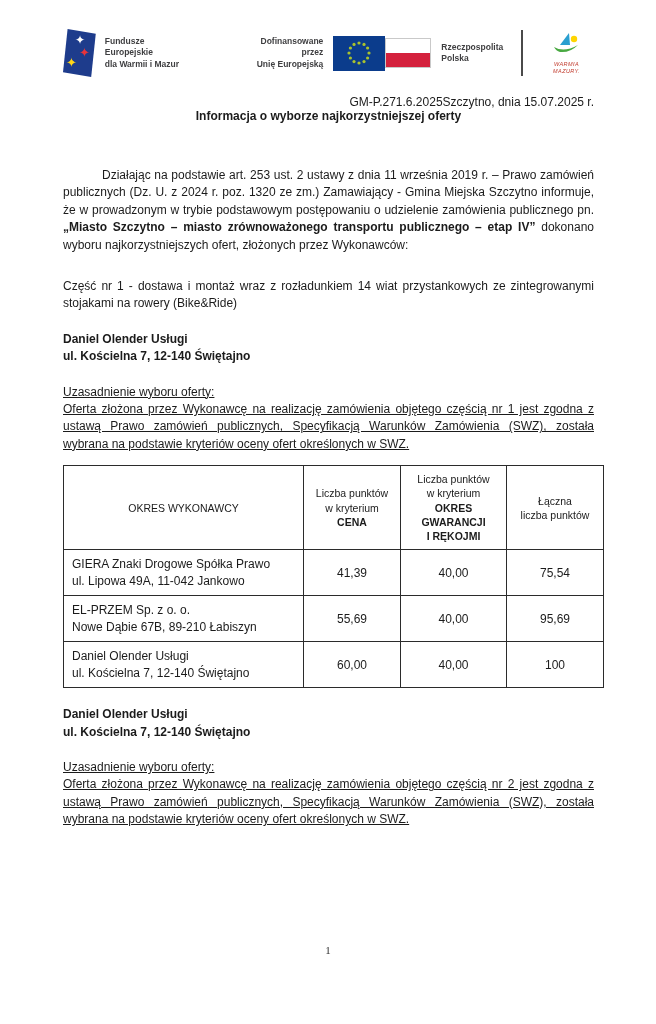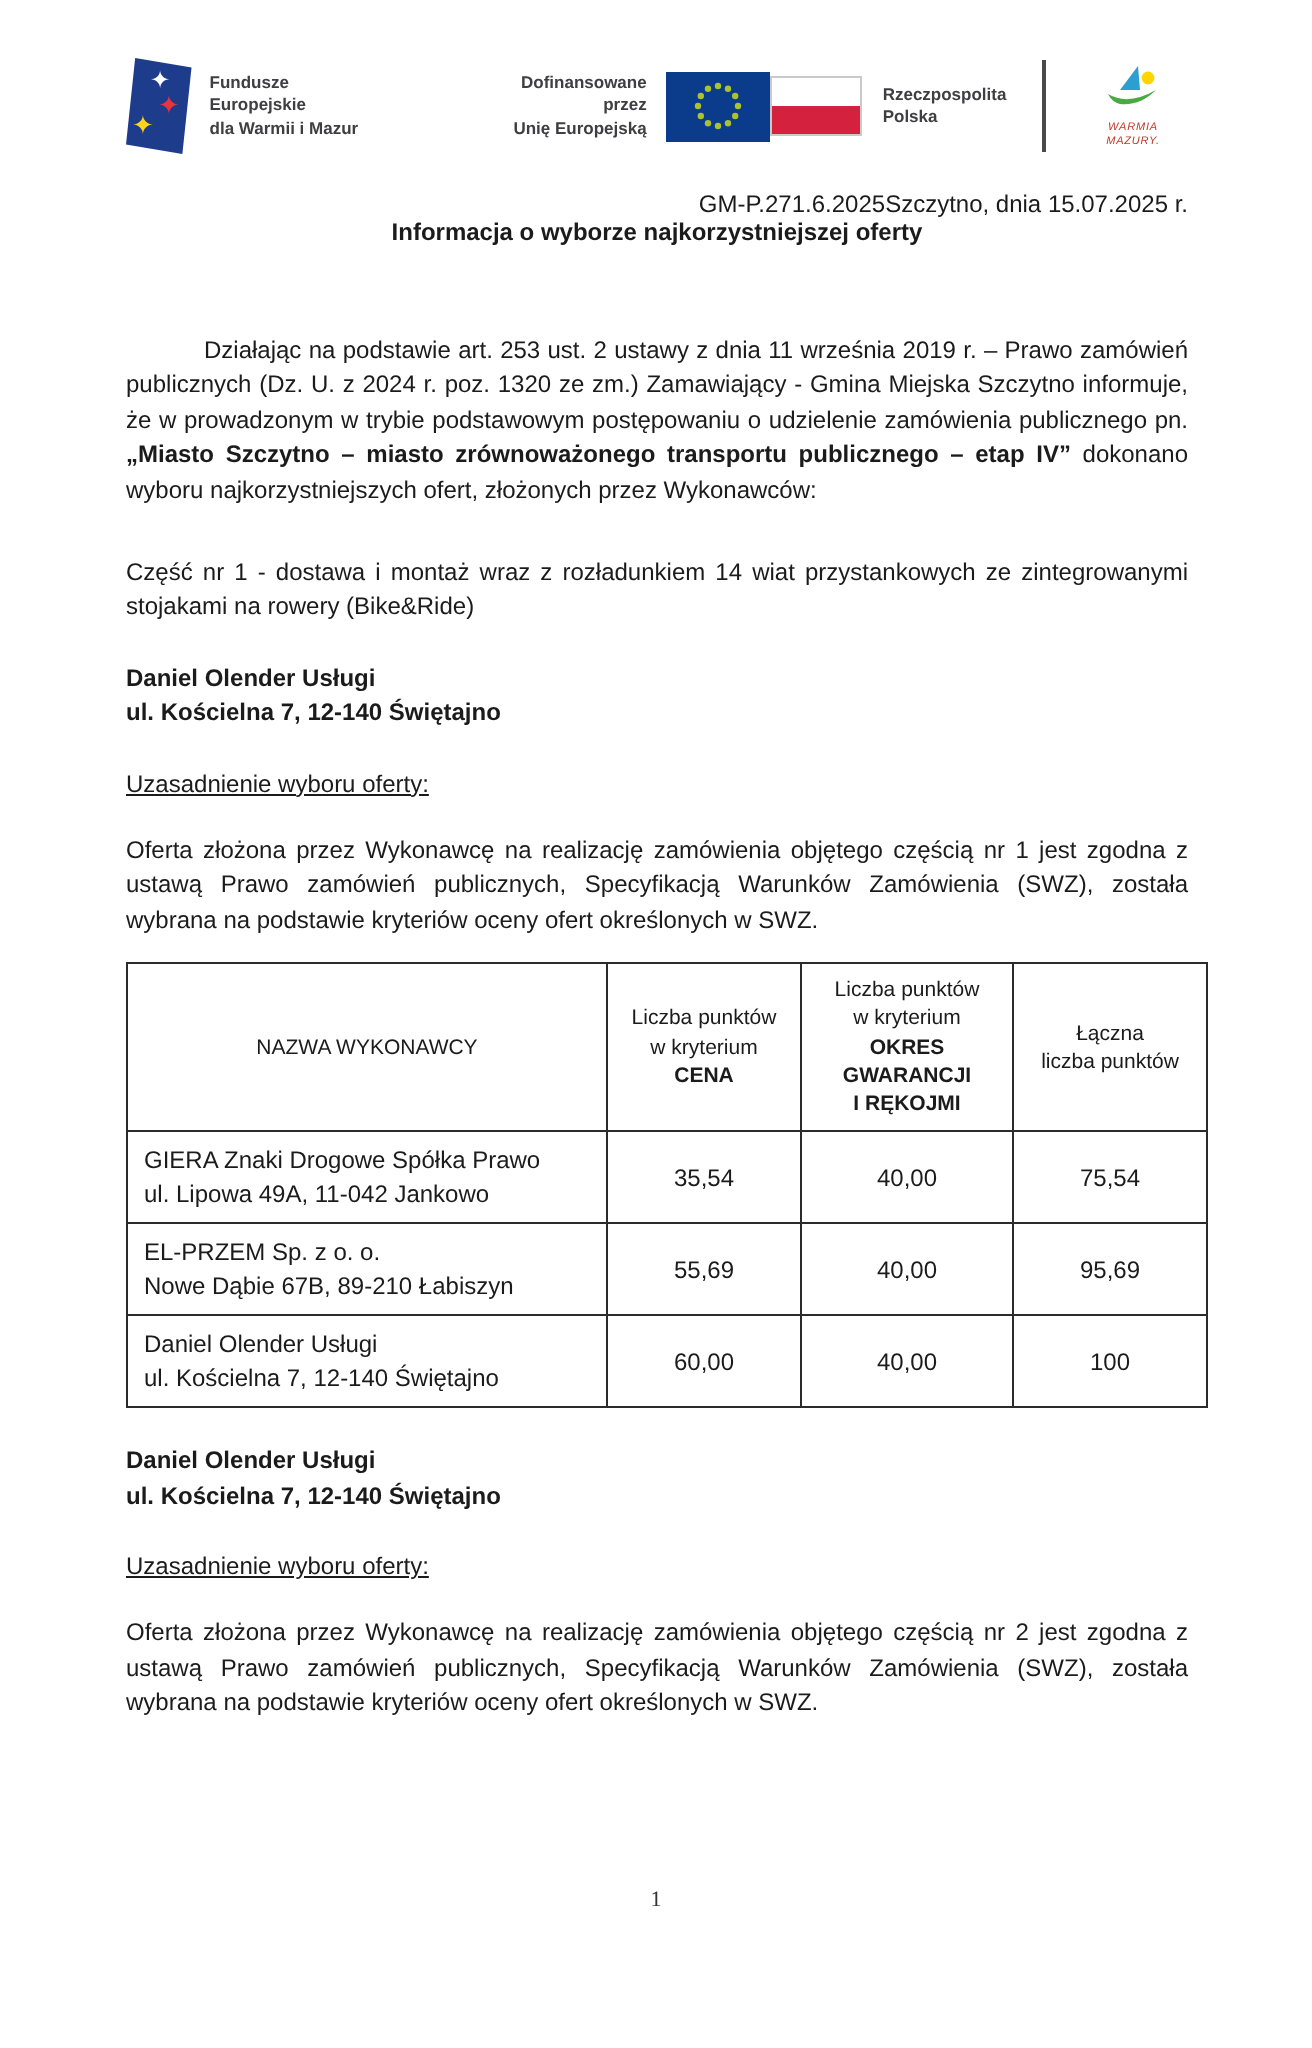--- a/index.html
+++ b/index.html
@@ -50,21 +50,21 @@
 
   
   .doc-title { text-align: center; font-weight: bold; font-size: 12px; }
 
   
   .para { font-size: 12px; line-height: 17.4px; text-align: justify; }
   .intro { margin-top: 44px; text-indent: 39px; }
   .section-heading { margin-top: 24px; }
   .winner { margin-top: 18px; font-weight: bold; }
   .just-heading { margin-top: 18px; text-decoration: underline; }
-  .just-text { margin-top: 16px; }
+  .just-text { margin-top: 0; text-decoration: underline; }
 
   
   table.results {
     border-collapse: collapse; margin-top: 12px;
     width: 540px; table-layout: fixed;
     font-size: 12px;
   }
   table.results th, table.results td { border: 1.5px solid #2b2b2b; }
   table.results th {
     font-weight: normal; font-size: 10.5px; line-height: 1.35;
@@ -179,21 +179,21 @@
 
     <table class="results">
       <colgroup>
         <col class="col-name">
           <col class="col-cena">
           <col class="col-okres">
           <col class="col-total">
       </colgroup>
       <tbody>
           <tr>
-        <th>NAZWA WYKONAWCY</th>
+        <th>OKRES WYKONAWCY</th>
         <th>
           <span>Liczba punktów</span><br>
           <span>w kryterium</span><br>
           <span class="b">CENA</span>
         </th>
         <th>
           <span>Liczba punktów</span><br>
           <span>w kryterium</span><br>
           <span class="b">OKRES GWARANCJI</span><br>
           <span class="b">I RĘKOJMI</span>
@@ -201,21 +201,21 @@
         <th>
           <span>Łączna</span><br>
           <span>liczba punktów</span>
         </th>
       </tr>
       <tr>
         <td class="name-cell">
           <span>GIERA Znaki Drogowe Spółka Prawo</span><br>
           <span>ul. Lipowa 49A, 11-042 Jankowo</span>
         </td>
-        <td class="num-cell">35,54</td>
+        <td class="num-cell">41,39</td>
         <td class="num-cell">40,00</td>
         <td class="num-cell">75,54</td>
       </tr>
       <tr>
         <td class="name-cell">
           <span>EL-PRZEM Sp. z o. o.</span><br>
           <span>Nowe Dąbie 67B, 89-210 Łabiszyn</span>
         </td>
         <td class="num-cell">55,69</td>
         <td class="num-cell">40,00</td>

